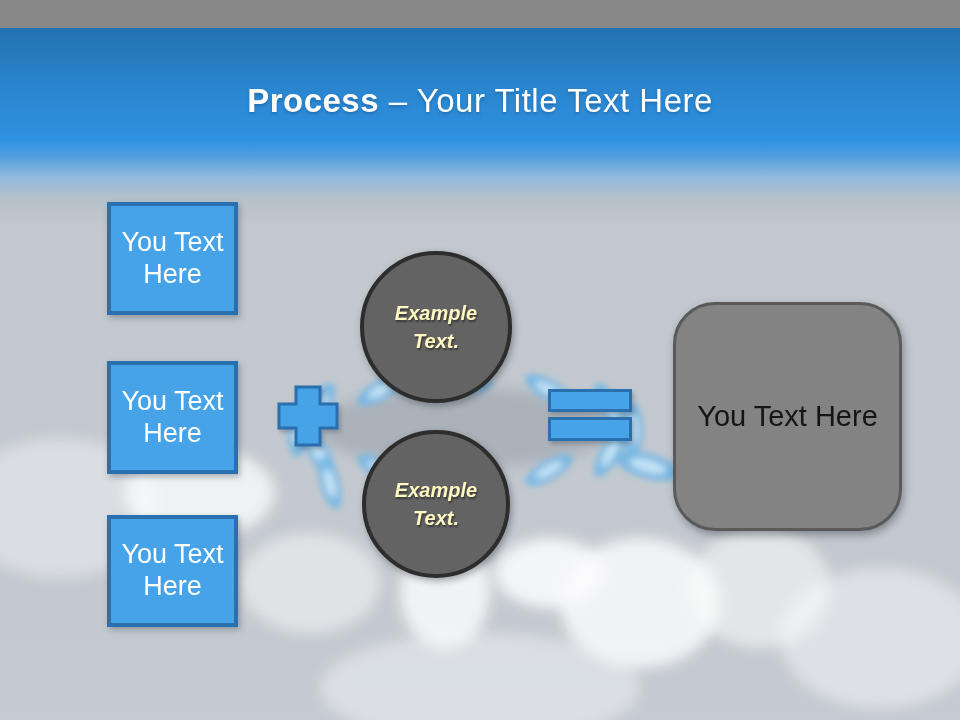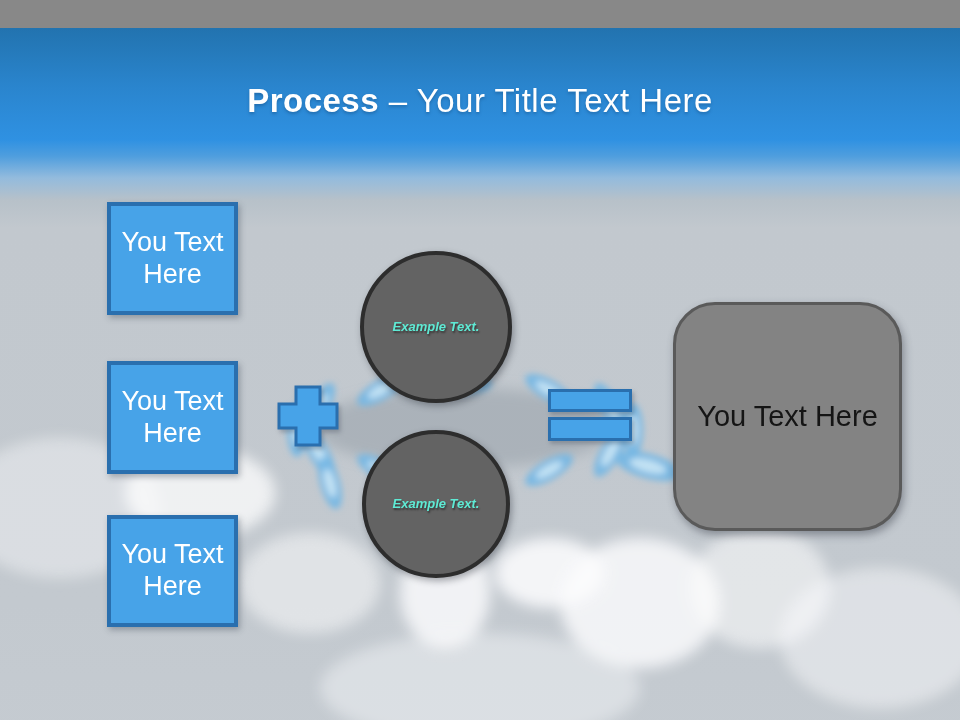--- a/index.html
+++ b/index.html
@@ -55,21 +55,21 @@
     background:#636363;
     border:4px solid #2d2d2d;
     box-shadow:2px 3px 7px rgba(40,45,55,0.4);
     display:flex;align-items:center;justify-content:center;
     text-align:center;
   }
   .circle.c1{left:360px;top:223px;width:152px;height:152px;}
   .circle.c2{left:362px;top:402px;width:148px;height:148px;}
   .circle span{
     display:block;width:110px;
-    color:#5eead4;font-size:13px;font-weight:bold;font-style:italic;
+    color:#fef9c3;font-size:20px;font-weight:bold;font-style:italic;
     line-height:1.4;
     text-shadow:1px 2px 2px rgba(0,0,0,0.45);
   }
 
   .result-box{
     position:absolute;left:673px;top:274px;width:229px;height:229px;
     box-sizing:border-box;
     background:#838383;
     border:3px solid #5a5a5a;
     border-radius:42px;

